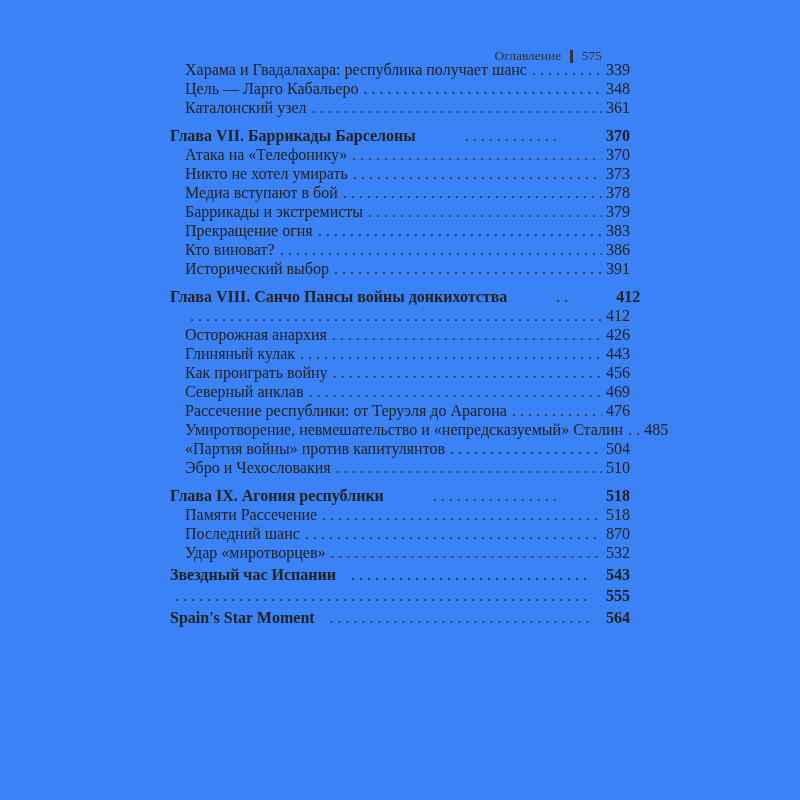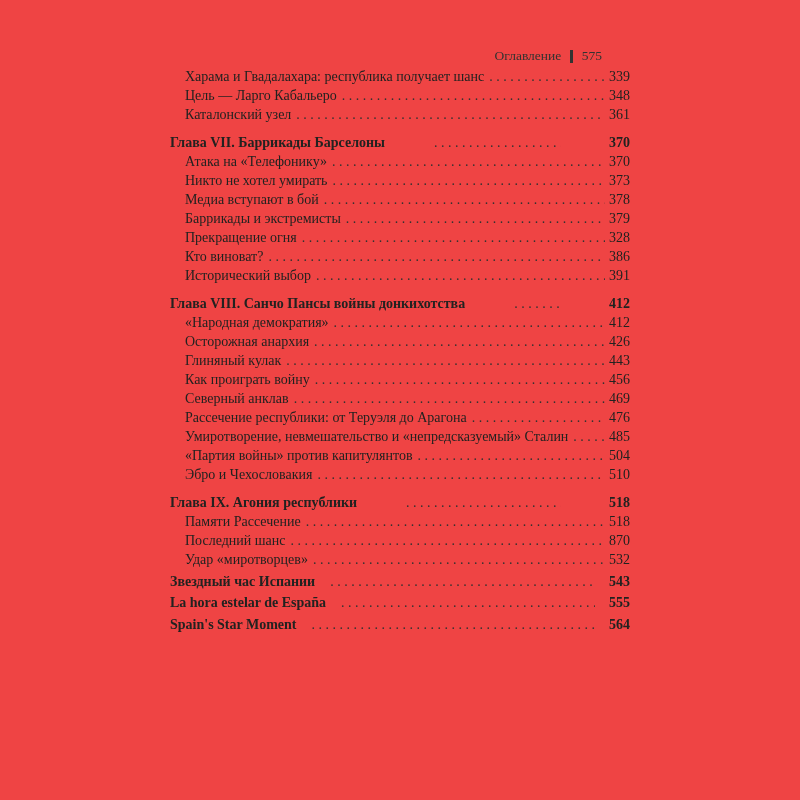--- a/index.html
+++ b/index.html
@@ -11,21 +11,21 @@
     width: 800px;
     height: 800px;
     position: relative;
     font-family: "Liberation Serif", "DejaVu Serif", serif;
     color: #222220;
     overflow: hidden;
   }
   .page {
     position: absolute;
     inset: 0;
-    background: #ef4444;
+    background: #3b82f6;
   }
   .running-head {
     position: absolute;
     top: 48px;
     left: 170px;
     width: 432px;
     display: flex;
     justify-content: flex-end;
     align-items: center;
     gap: 9px;
@@ -33,24 +33,24 @@
     color: #333331;
   }
   .head-divider {
     display: inline-block;
     width: 2.5px;
     height: 13px;
     background: #333331;
   }
   .toc {
     position: absolute;
-    top: 67px;
+    top: 60px;
     left: 170px;
     width: 460px;
-    font-size: 14px;
+    font-size: 16px;
   }
   .toc-row {
     display: flex;
     align-items: baseline;
     line-height: 19px;
   }
   .toc-row.sub {
     padding-left: 15px;
   }
   .toc-row.chapter {
@@ -130,39 +130,38 @@
     <span class="toc-page">378</span>
   </div>
       <div class="toc-row sub">
     <span class="toc-label">Баррикады и экстремисты</span>
     <span class="leader"></span>
     <span class="toc-page">379</span>
   </div>
       <div class="toc-row sub">
     <span class="toc-label">Прекращение огня</span>
     <span class="leader"></span>
-    <span class="toc-page">328</span>
+    <span class="toc-page">383</span>
   </div>
       <div class="toc-row sub">
     <span class="toc-label">Кто виноват?</span>
     <span class="leader"></span>
     <span class="toc-page">386</span>
   </div>
       <div class="toc-row sub">
     <span class="toc-label">Исторический выбор</span>
     <span class="leader"></span>
     <span class="toc-page">391</span>
   </div>
       <div class="toc-row chapter">
     <span class="toc-label">Глава VIII. Санчо Пансы войны донкихотства</span>
     <span class="leader"></span>
     <span class="toc-page">412</span>
   </div>
       <div class="toc-row sub">
-    <span class="toc-label">«Народная демократия»</span>
     <span class="leader"></span>
     <span class="toc-page">412</span>
   </div>
       <div class="toc-row sub">
     <span class="toc-label">Осторожная анархия</span>
     <span class="leader"></span>
     <span class="toc-page">426</span>
   </div>
       <div class="toc-row sub">
     <span class="toc-label">Глиняный кулак</span>
@@ -218,21 +217,20 @@
     <span class="toc-label">Удар «миротворцев»</span>
     <span class="leader"></span>
     <span class="toc-page">532</span>
   </div>
       <div class="toc-row standalone">
     <span class="toc-label">Звездный час Испании</span>
     <span class="leader"></span>
     <span class="toc-page">543</span>
   </div>
       <div class="toc-row standalone">
-    <span class="toc-label">La hora estelar de España</span>
     <span class="leader"></span>
     <span class="toc-page">555</span>
   </div>
       <div class="toc-row standalone">
     <span class="toc-label">Spain's Star Moment</span>
     <span class="leader"></span>
     <span class="toc-page">564</span>
   </div>
     </div>
 

